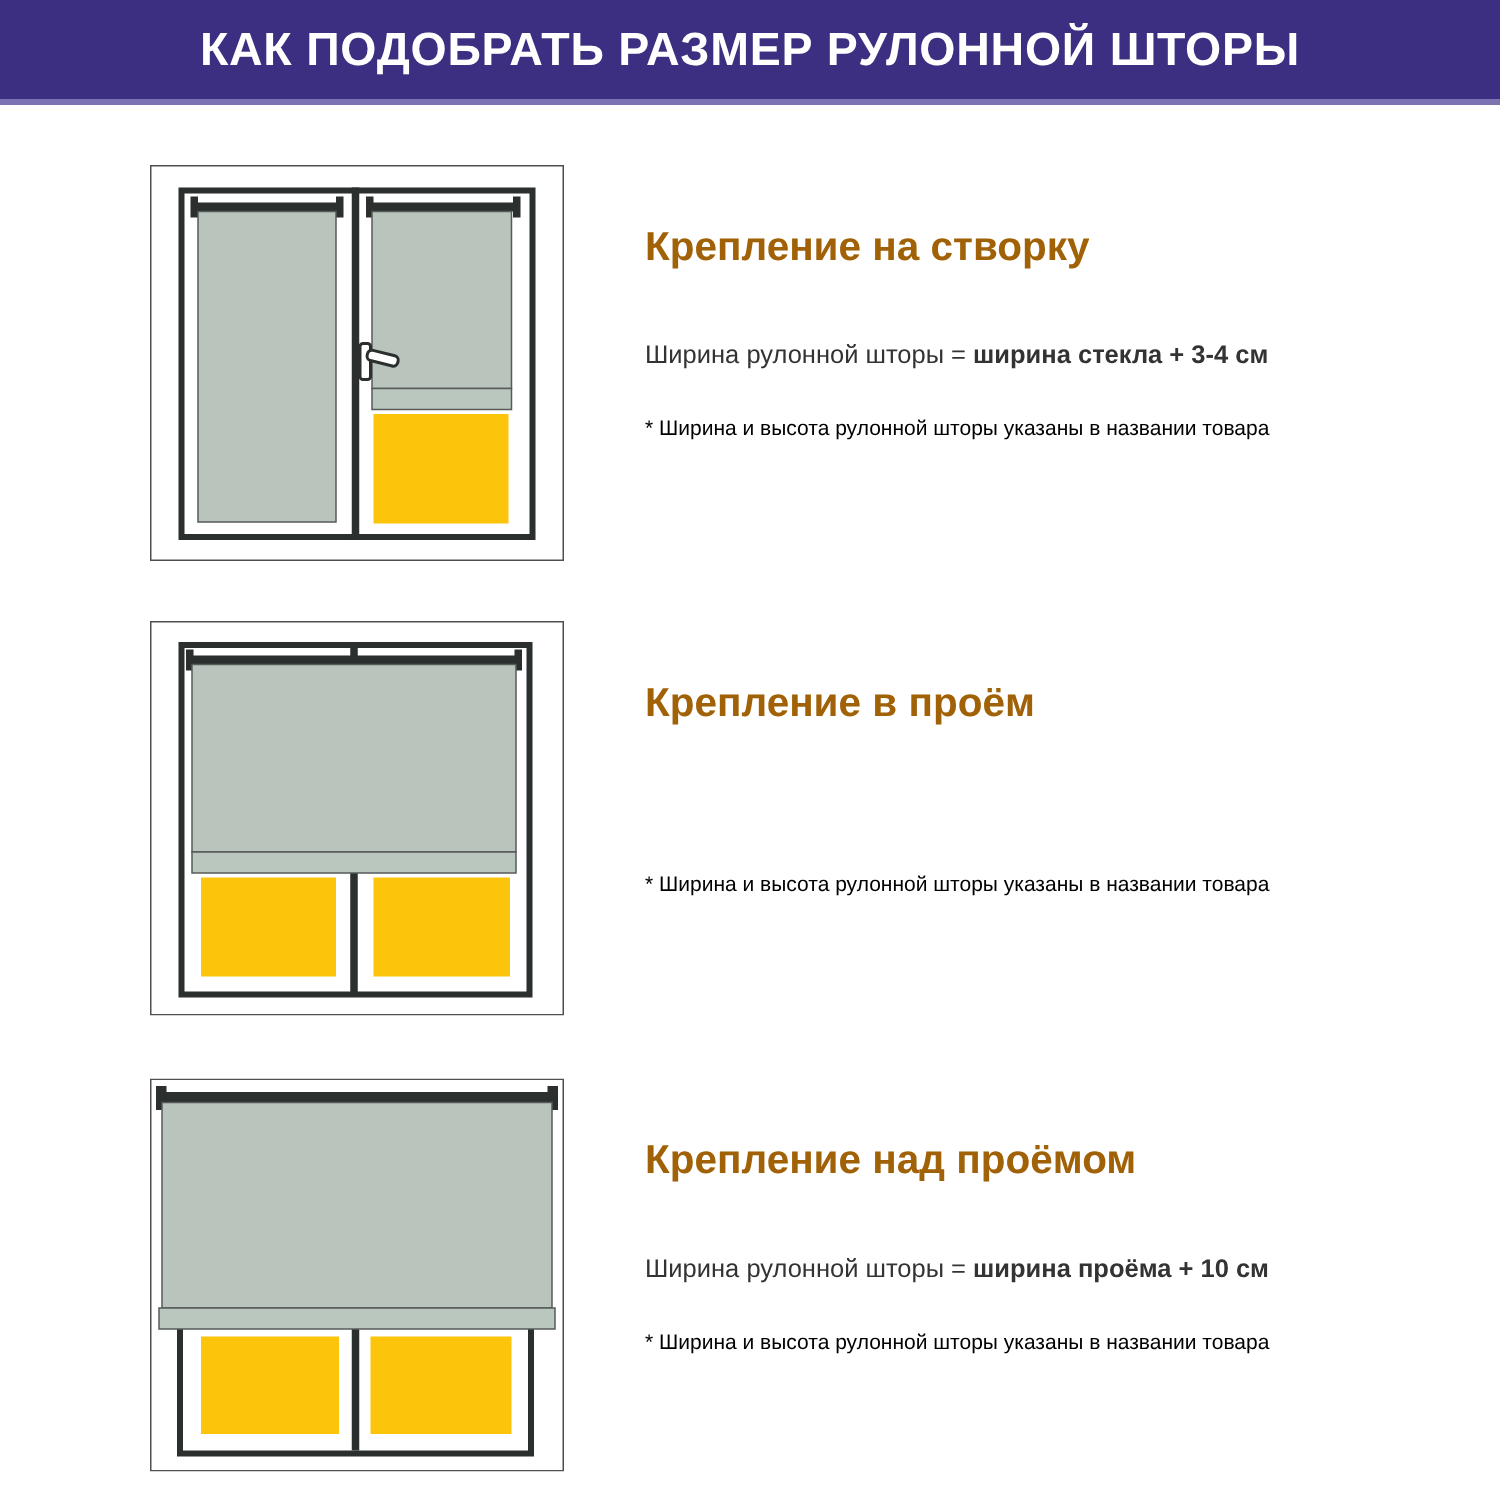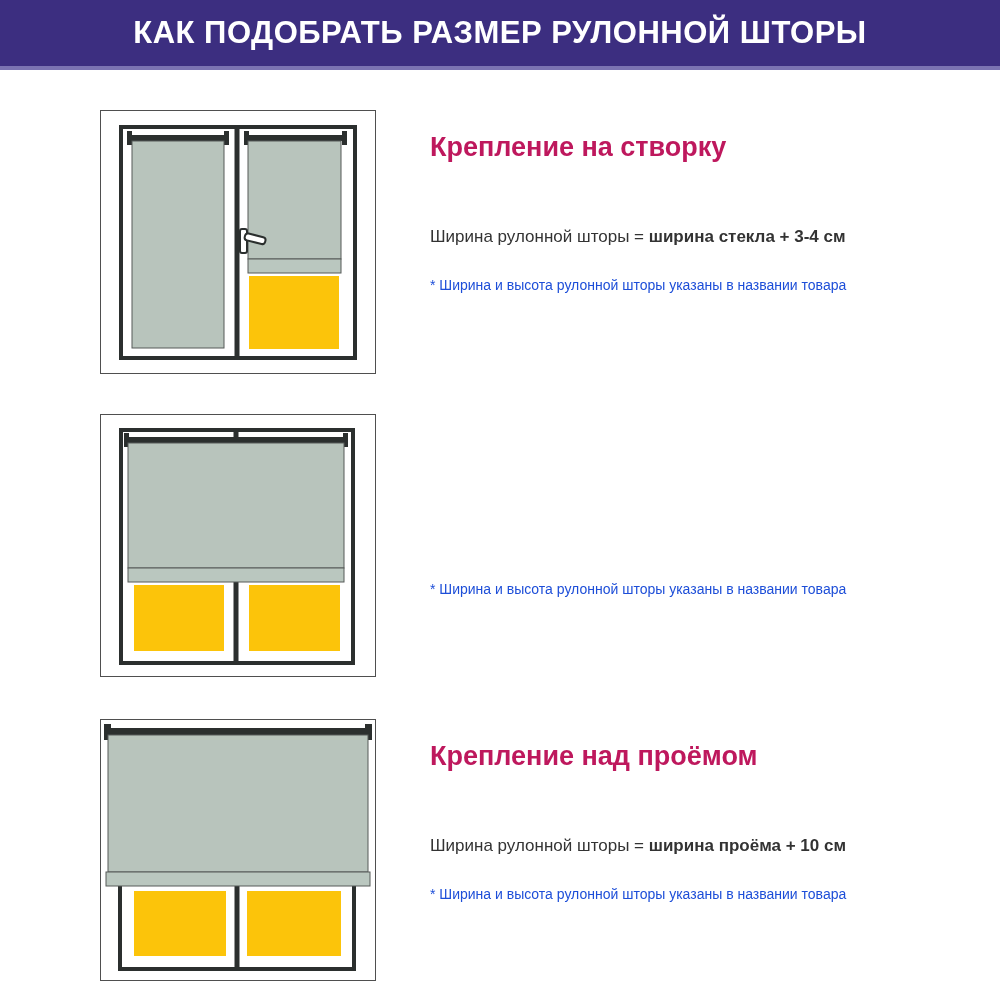--- a/index.html
+++ b/index.html
@@ -45,46 +45,46 @@
   .section-2 { top: 414px; }
   .section-3 { top: 719px; }
   .diagram {
     position: absolute;
     left: 100px;
     top: 0;
   }
   .section-title {
     position: absolute;
     left: 430px;
-    top: 23px;
+    top: 40px;
     margin: 0;
     font-size: 27px;
     line-height: 28px;
     font-weight: 700;
-    color: #be185d;
+    color: #a16207;
     white-space: nowrap;
   }
   .formula {
     position: absolute;
     left: 430px;
     font-size: 17px;
     line-height: 18px;
     color: #333333;
     white-space: pre-wrap;
   }
   .formula-1 { top: 82px; margin-top: 36px; }
   .formula-2 { top: 107px; }
   .formula .bold-part { font-weight: 700; }
   .footnote {
     position: absolute;
     left: 430px;
     top: 167px;
     font-size: 14px;
     line-height: 16px;
-    color: #1d4ed8;
+    color: #000000;
     white-space: nowrap;
   }
 </style>
 </head>
 <body>
 
 <div class="page">
 
   <div class="header">
     <h1 class="header-title">КАК ПОДОБРАТЬ РАЗМЕР РУЛОННОЙ ШТОРЫ</h1>
@@ -124,20 +124,21 @@
       <rect x="21" y="16" width="232" height="233" fill="#ffffff" stroke="#2b2f2e" stroke-width="4"></rect>
       <line x1="136" y1="14" x2="136" y2="249" stroke="#2b2f2e" stroke-width="5"></line>
       <rect x="34" y="171" width="90" height="66" fill="#fcc40a"></rect>
       <rect x="149" y="171" width="91" height="66" fill="#fcc40a"></rect>
       <rect x="26" y="23" width="220" height="6" fill="#2b2f2e"></rect>
       <rect x="24" y="19" width="5" height="14" fill="#2b2f2e"></rect>
       <rect x="243" y="19" width="5" height="14" fill="#2b2f2e"></rect>
       <rect x="28" y="29" width="216" height="125" fill="#b8c4bc" stroke="#565b59"></rect>
       <rect x="28" y="154" width="216" height="14" fill="#bac7bf" stroke="#565b59"></rect>
     </svg>
+    <h2 class="section-title">Крепление в проём</h2>
     <div class="footnote">* Ширина и высота рулонной шторы указаны в названии товара</div>
   </div>
 
   <div class="section section-3">
     <svg class="diagram" width="276" height="262" viewBox="0 0 276 262">
       <rect x="0.5" y="0.5" width="275" height="261" fill="#ffffff" stroke="#4f4f4f"></rect>
       <rect x="20" y="60" width="234" height="190" fill="#ffffff" stroke="#2b2f2e" stroke-width="4"></rect>
       <line x1="137" y1="58" x2="137" y2="248" stroke="#2b2f2e" stroke-width="5"></line>
       <rect x="34" y="172" width="92" height="65" fill="#fcc40a"></rect>
       <rect x="147" y="172" width="94" height="65" fill="#fcc40a"></rect>

